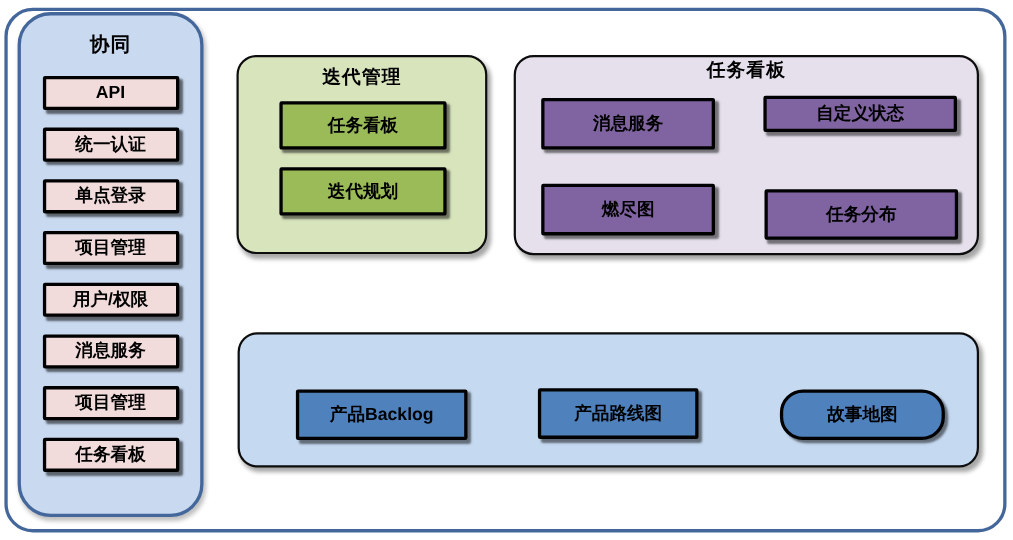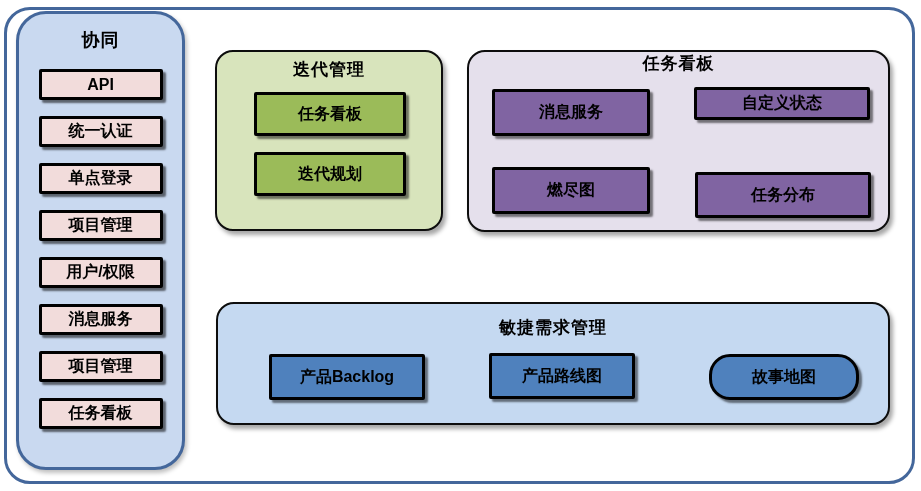--- a/index.html
+++ b/index.html
@@ -151,19 +151,18 @@
 
   <div class="group group-kanban">
     <div class="group-title">任务看板</div>
     <div class="node node-purple node-task-card">消息服务</div>
     <div class="node node-purple node-custom-status">自定义状态</div>
     <div class="node node-purple node-burndown">燃尽图</div>
     <div class="node node-purple node-task-distribution">任务分布</div>
   </div>
 
   <div class="group group-agile">
-    <div class="group-title">敏捷需求管理</div>
     <div class="node node-blue node-product-backlog">产品Backlog</div>
     <div class="node node-blue node-product-roadmap">产品路线图</div>
     <div class="node node-blue node-story-map">故事地图</div>
   </div>
 
 </div>
 
 </body></html>

